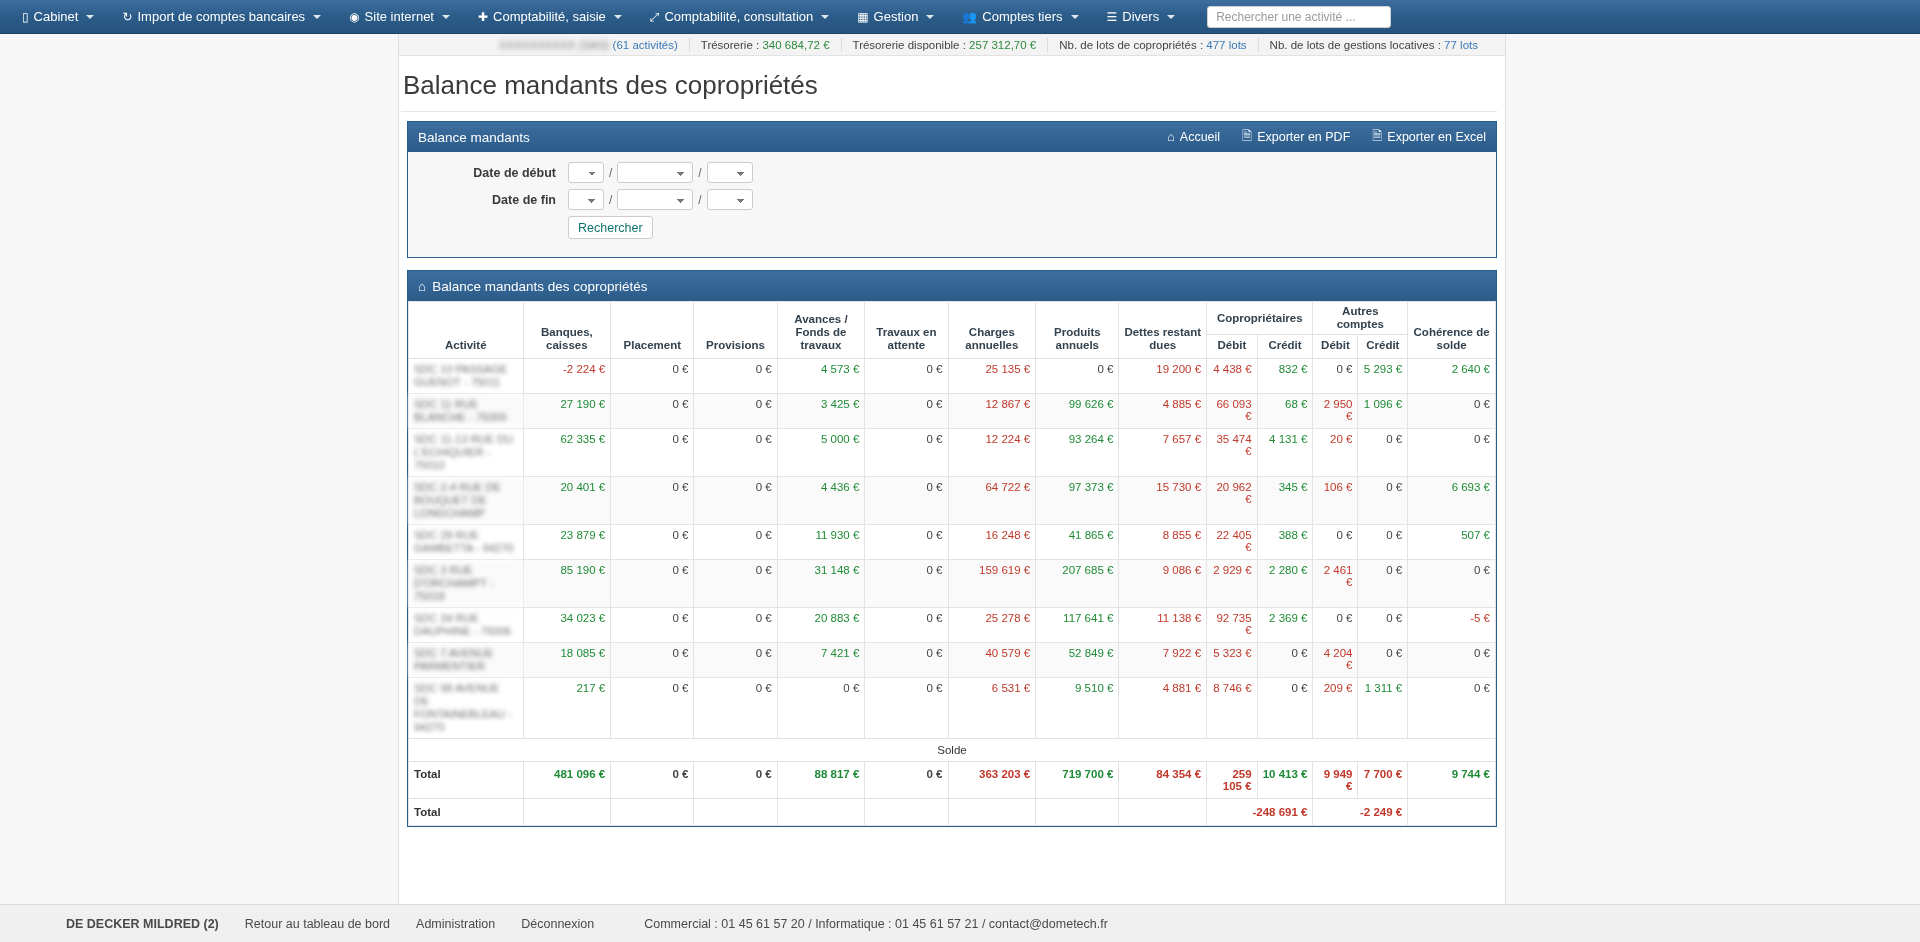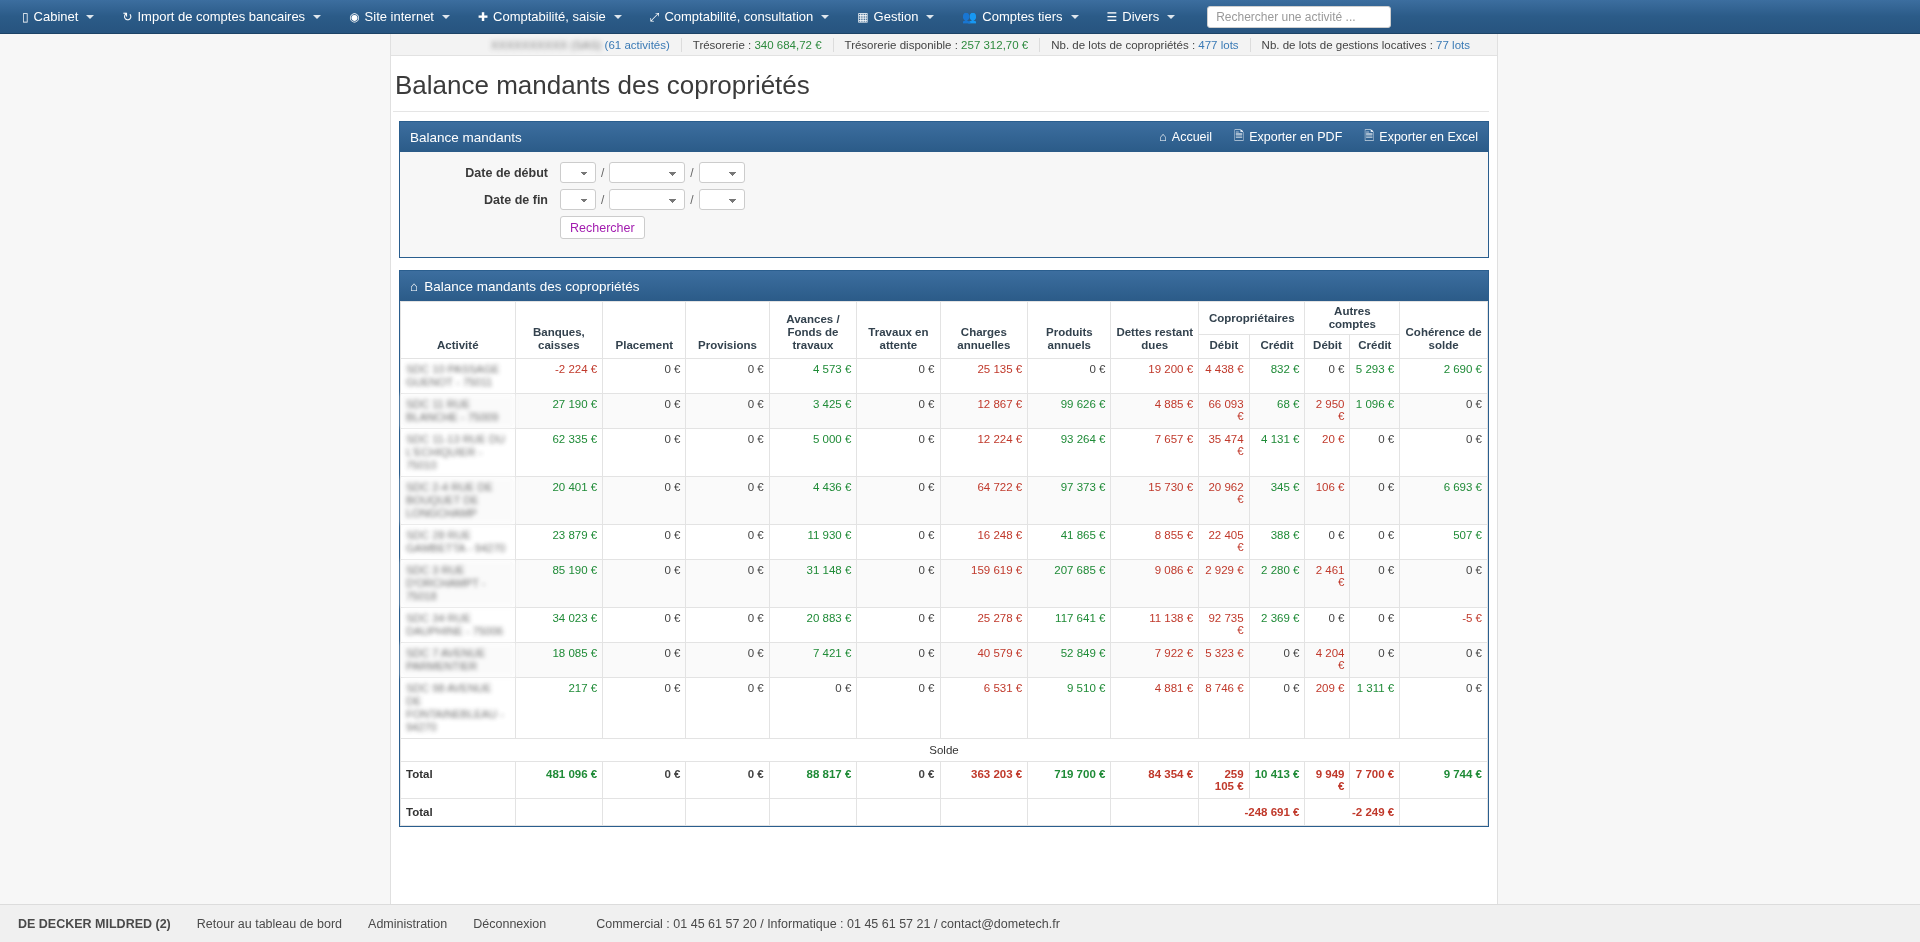--- a/index.html
+++ b/index.html
@@ -62,21 +62,21 @@
 
   
   .page-frame {
     position: relative;
     width: 1920px;
     height: 908px;
     background: #f7f7f7;
   }
   .content-col {
     position: absolute;
-    left: 390px;
+    left: 398px;
     top: 0;
     width: 1108px;
     min-height: 880px;
     background: #ffffff;
     border-left: 1px solid #e0e0e0;
     border-right: 1px solid #e0e0e0;
   }
 
   
   .statsbar {
@@ -191,21 +191,21 @@
   .sel-year { width: 46px; }
   .slash { padding: 0 5px; color: #666; font-size: 12px; }
   .btn-search {
     margin-left: 160px;
     height: 23px;
     padding: 0 9px;
     border: 1px solid #ccc;
     border-radius: 3px;
     background: #fff;
     font-size: 12.5px;
-    color: #a21caf;
+    color: #0f766e;
     cursor: pointer;
     font-family: "Liberation Sans", sans-serif;
   }
 
   
   .tbl-wrap { padding: 0; }
   table.bal {
     width: 100%;
     border-collapse: collapse;
     font-size: 11.5px;
@@ -262,21 +262,21 @@
     height: 38px;
     background: #f0f0f0;
     border-top: 1px solid #dcdcdc;
     display: flex;
     align-items: center;
     font-size: 12.5px;
     color: #4a4a4a;
     padding-left: 18px;
     gap: 0px;
   }
-  .footer .f-user { font-weight: bold; padding-right: 26px; }
+  .footer .f-user { font-weight: bold; padding-right: 26px; margin-left: 48px; }
   .footer .f-link { color: #4a4a4a; cursor: pointer; padding-right: 26px; }
   .footer .f-contact { padding-left: 24px; }
 </style>
 </head>
 <body>
 
 <div class="navbar">
   <div class="nav-item">
     <span class="nav-ico">▯</span>
     <span>Cabinet</span>
@@ -428,21 +428,21 @@
                 <td class="num zero">0 €</td>
                 <td class="num pos">4 573 €</td>
                 <td class="num zero">0 €</td>
                 <td class="num neg">25 135 €</td>
                 <td class="num zero">0 €</td>
                 <td class="num neg">19 200 €</td>
                 <td class="num neg">4 438 €</td>
                 <td class="num pos">832 €</td>
                 <td class="num zero">0 €</td>
                 <td class="num pos">5 293 €</td>
-                <td class="num pos">2 690 €</td>
+                <td class="num pos">2 640 €</td>
               </tr>
               <tr class="alt">
                 <td class="act">SDC 11 RUE BLANCHE - 75009</td>
                 <td class="num pos">27 190 €</td>
                 <td class="num zero">0 €</td>
                 <td class="num zero">0 €</td>
                 <td class="num pos">3 425 €</td>
                 <td class="num zero">0 €</td>
                 <td class="num neg">12 867 €</td>
                 <td class="num pos">99 626 €</td>

